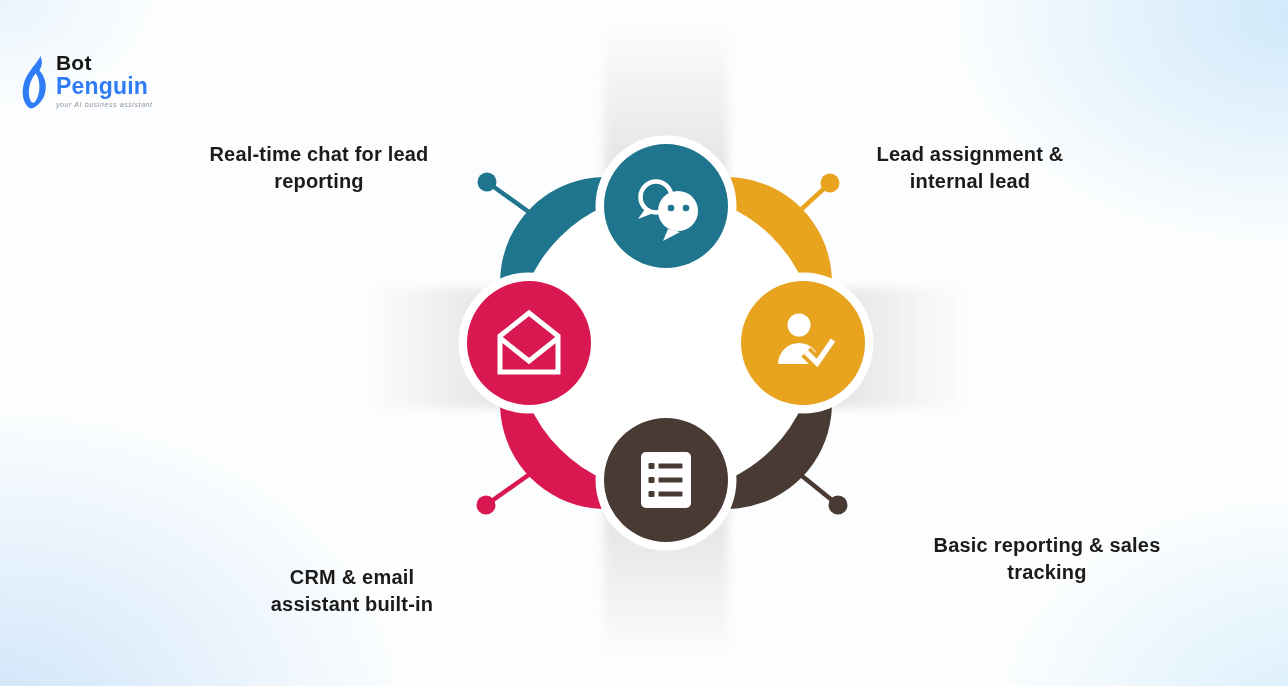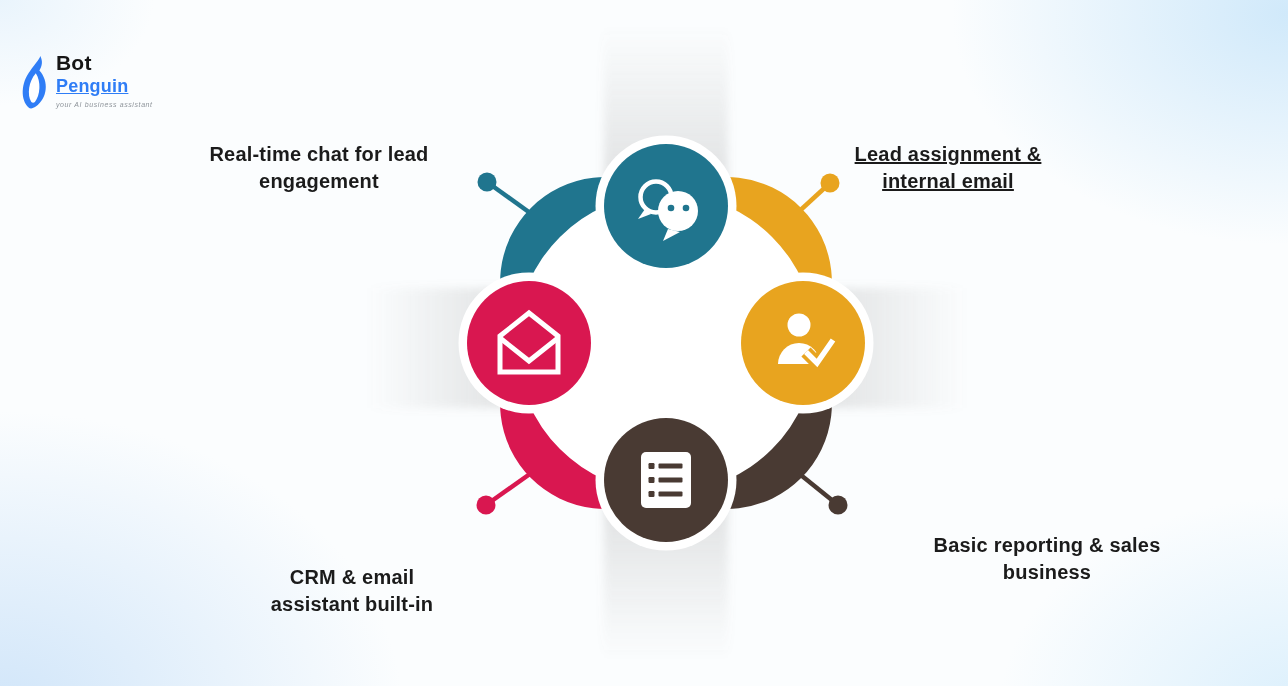--- a/index.html
+++ b/index.html
@@ -19,21 +19,21 @@
   .label{
     position:absolute;
     font-weight:700;font-size:20px;line-height:27px;
     color:#1b1b1b;text-align:center;letter-spacing:0.2px;
   }
   .label .l{display:block;}
   .logo{position:absolute;left:16px;top:20px;display:flex;align-items:flex-start;gap:4px;margin-top:32px;}
   .logo-icon{display:block;margin-top:4px;}
   .logo-text{display:flex;flex-direction:column;}
   .logo-bot{font-weight:700;font-size:21px;line-height:22px;color:#161616;letter-spacing:0.2px;}
-  .logo-penguin{font-weight:700;font-size:18px;line-height:24px;color:#2F7DF6;letter-spacing:0.2px;text-decoration:underline;}
+  .logo-penguin{font-weight:700;font-size:23px;line-height:24px;color:#2F7DF6;letter-spacing:0.2px;}
   .logo-tagline{font-size:7px;font-style:italic;color:#8d9399;letter-spacing:0.6px;margin-top:3px;}
 </style>
 </head>
 <body>
 
 <div class="canvas">
 
   <div class="logo">
     <svg class="logo-icon" width="36" height="56" viewBox="0 0 40 62" aria-hidden="true">
       <path d="M14 57 C5 49 5 30 16 16 C20 10 26 4 27 0 C30 6 29 11 26 16 C37 28 35 47 22 56 C19 58 16 59 14 57 Z" fill="#2F7DF6"></path>
@@ -138,28 +138,28 @@
     </g>
 
     <g fill="none" stroke="#ffffff" stroke-width="5">
       <path d="M 500 336 L 529 313 L 558 336 L 558 372 L 500 372 Z"></path>
       <path d="M 500 338 L 529 361 L 558 338"></path>
     </g>
   </svg>
 
   <div class="label" style="left:169px;top:141px;width:300px;">
     <span class="l">Real-time chat for lead</span>
-    <span class="l">engagement</span>
+    <span class="l">reporting</span>
   </div>
-  <div class="label" style="left:798px;top:141px;width:300px;text-decoration:underline;">
+  <div class="label" style="left:820px;top:141px;width:300px;">
     <span class="l">Lead assignment &amp;</span>
-    <span class="l">internal email</span>
+    <span class="l">internal lead</span>
   </div>
   <div class="label" style="left:202px;top:564px;width:300px;">
     <span class="l">CRM &amp; email</span>
     <span class="l">assistant built-in</span>
   </div>
   <div class="label" style="left:897px;top:532px;width:300px;">
     <span class="l">Basic reporting &amp; sales</span>
-    <span class="l">business</span>
+    <span class="l">tracking</span>
   </div>
 
 </div>
 
 </body></html>

